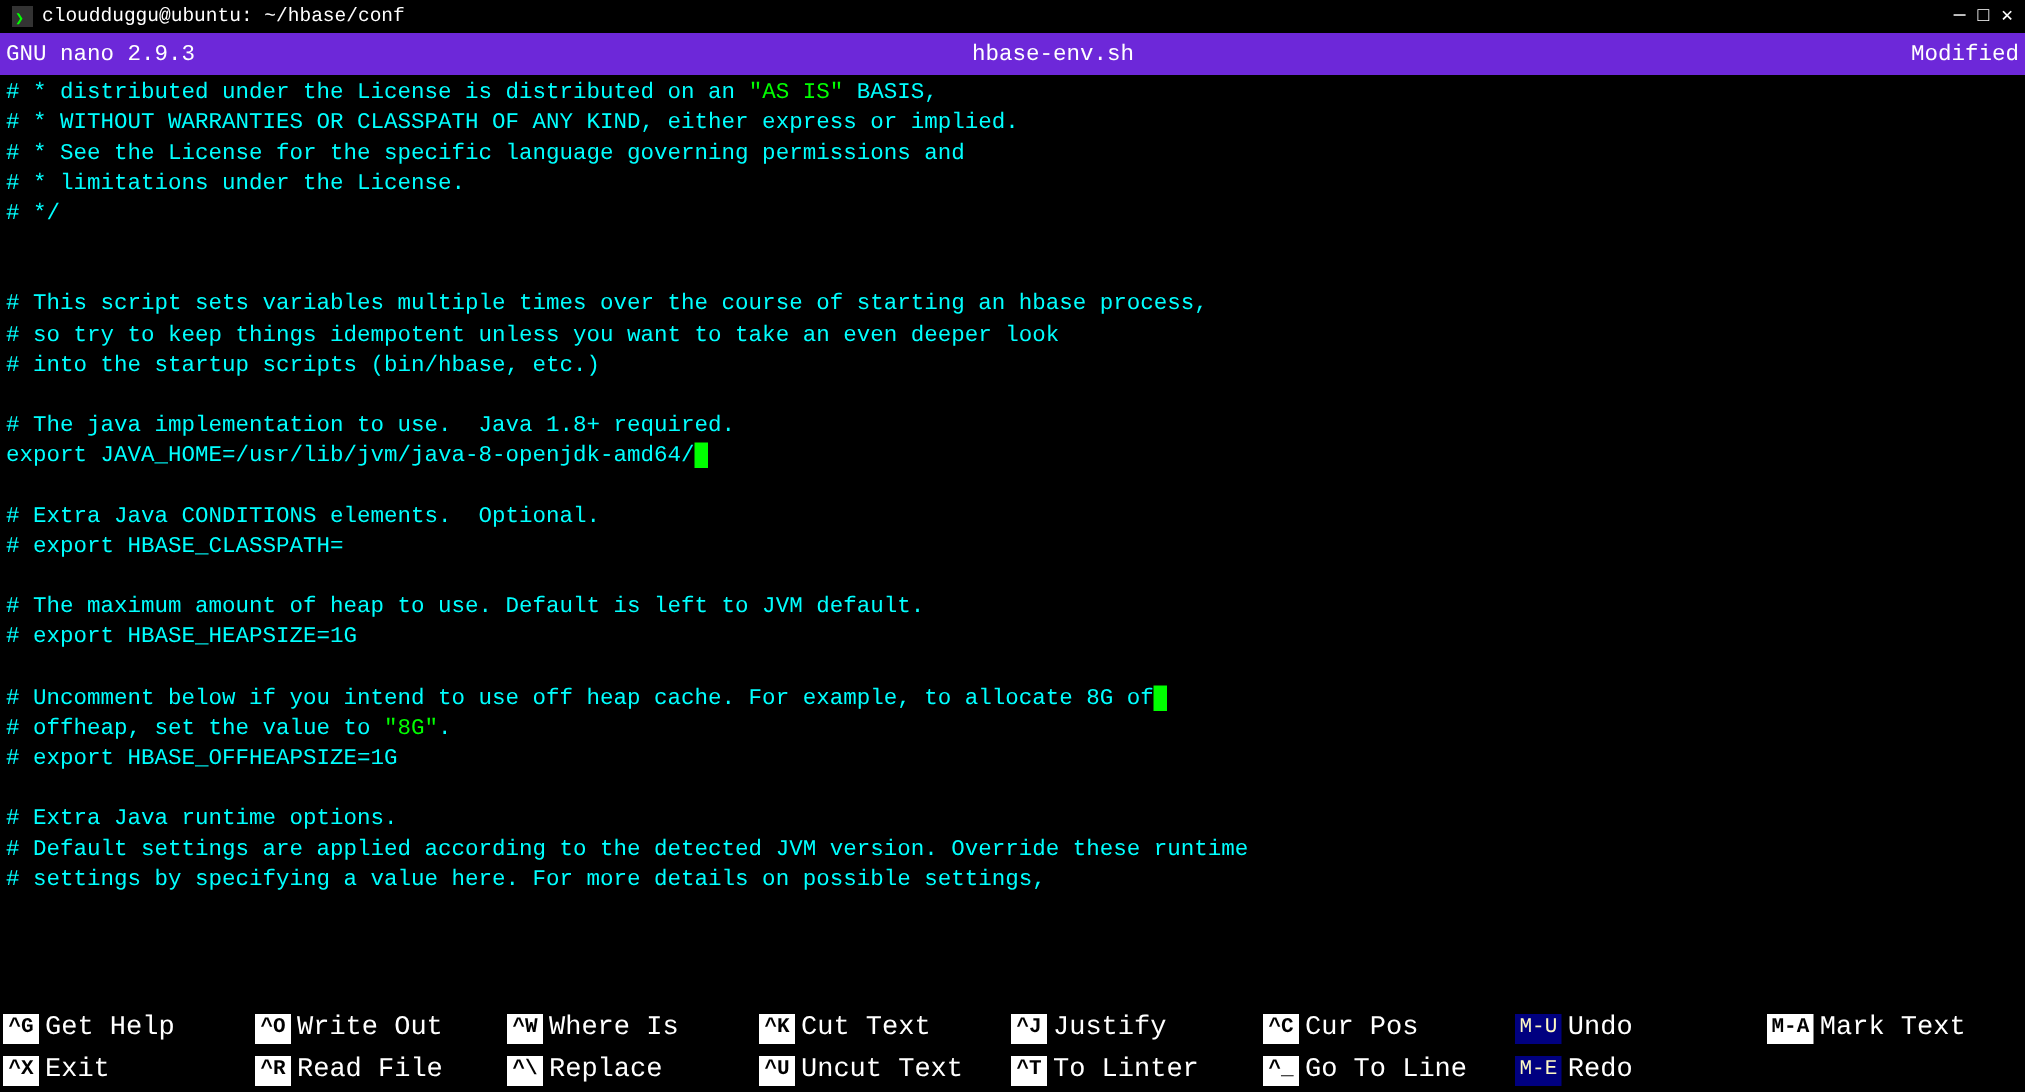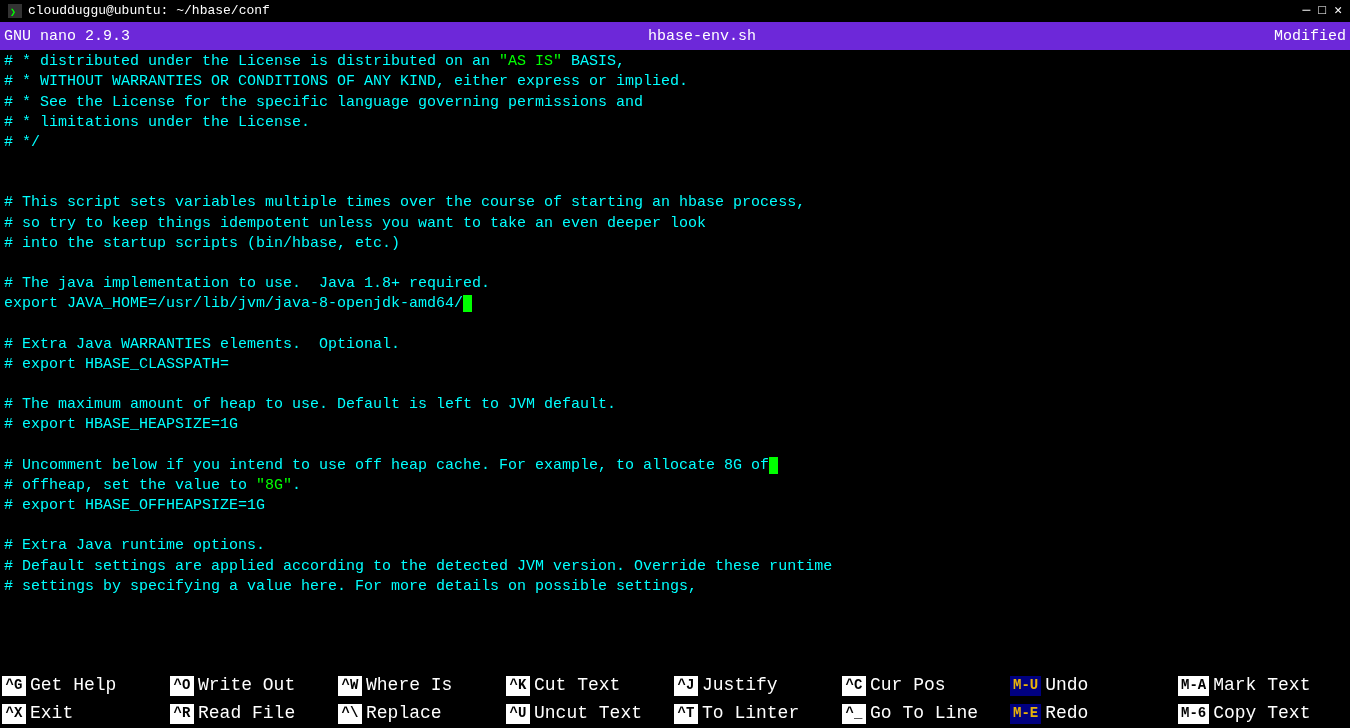--- a/index.html
+++ b/index.html
@@ -132,22 +132,22 @@
       color: #000000;
       font-weight: bold;
       font-size: 14px;
       padding: 0 3px;
       min-width: 24px;
       text-align: center;
     }
 
     .key-dark {
       background-color: #000080;
-      color: #eab308;
-      font-weight: bold;
+      color: #fef9c3;
+      font-weight: normal;
       font-size: 14px;
       padding: 0 3px;
       min-width: 24px;
       text-align: center;
     }
   </style>
 </head>
 <body>
 
 <div id="title-bar">
@@ -164,34 +164,34 @@
 </div>
 
 <div id="nano-header">
   <span id="nano-version">GNU nano 2.9.3</span>
   <span id="nano-filename">hbase-env.sh</span>
   <span id="nano-status">Modified</span>
 </div>
 
 <div id="editor-area">
   <div class="line"># * distributed under the License is distributed on an <span class="string-quote">"AS IS"</span> BASIS,</div>
-  <div class="line"># * WITHOUT WARRANTIES OR CONDITIONS OF ANY KIND, either express or implied.</div>
+  <div class="line"># * WITHOUT WARRANTIES OR CLASSPATH OF ANY KIND, either express or implied.</div>
   <div class="line"># * See the License for the specific language governing permissions and</div>
   <div class="line"># * limitations under the License.</div>
   <div class="line"># */</div>
   <div class="line"></div>
   <div class="line"></div>
   <div class="line"># This script sets variables multiple times over the course of starting an hbase process,</div>
   <div class="line"># so try to keep things idempotent unless you want to take an even deeper look</div>
   <div class="line"># into the startup scripts (bin/hbase, etc.)</div>
   <div class="line"></div>
   <div class="line"># The java implementation to use.  Java 1.8+ required.</div>
   <div class="line">export JAVA_HOME=/usr/lib/jvm/java-8-openjdk-amd64/<span class="cursor-block"> </span></div>
   <div class="line"></div>
-  <div class="line"># Extra Java WARRANTIES elements.  Optional.</div>
+  <div class="line"># Extra Java CONDITIONS elements.  Optional.</div>
   <div class="line"># export HBASE_CLASSPATH=</div>
   <div class="line"></div>
   <div class="line"># The maximum amount of heap to use. Default is left to JVM default.</div>
   <div class="line"># export HBASE_HEAPSIZE=1G</div>
   <div class="line"></div>
   <div class="line"># Uncomment below if you intend to use off heap cache. For example, to allocate 8G of<span class="cursor-block"> </span></div>
   <div class="line"># offheap, set the value to <span class="string-quote">"8G"</span>.</div>
   <div class="line"># export HBASE_OFFHEAPSIZE=1G</div>
   <div class="line"></div>
   <div class="line"># Extra Java runtime options.</div>
@@ -255,17 +255,13 @@
     <span class="shortcut-label"> To Linter</span>
   </div>
   <div class="shortcut-item">
     <span class="key-white">^_</span>
     <span class="shortcut-label"> Go To Line</span>
   </div>
   <div class="shortcut-item">
     <span class="key-dark">M-E</span>
     <span class="shortcut-label"> Redo</span>
   </div>
-  <div class="shortcut-item">
-    <span class="key-white">M-6</span>
-    <span class="shortcut-label"> Copy Text</span>
-  </div>
 </div>
 
 </body></html>

